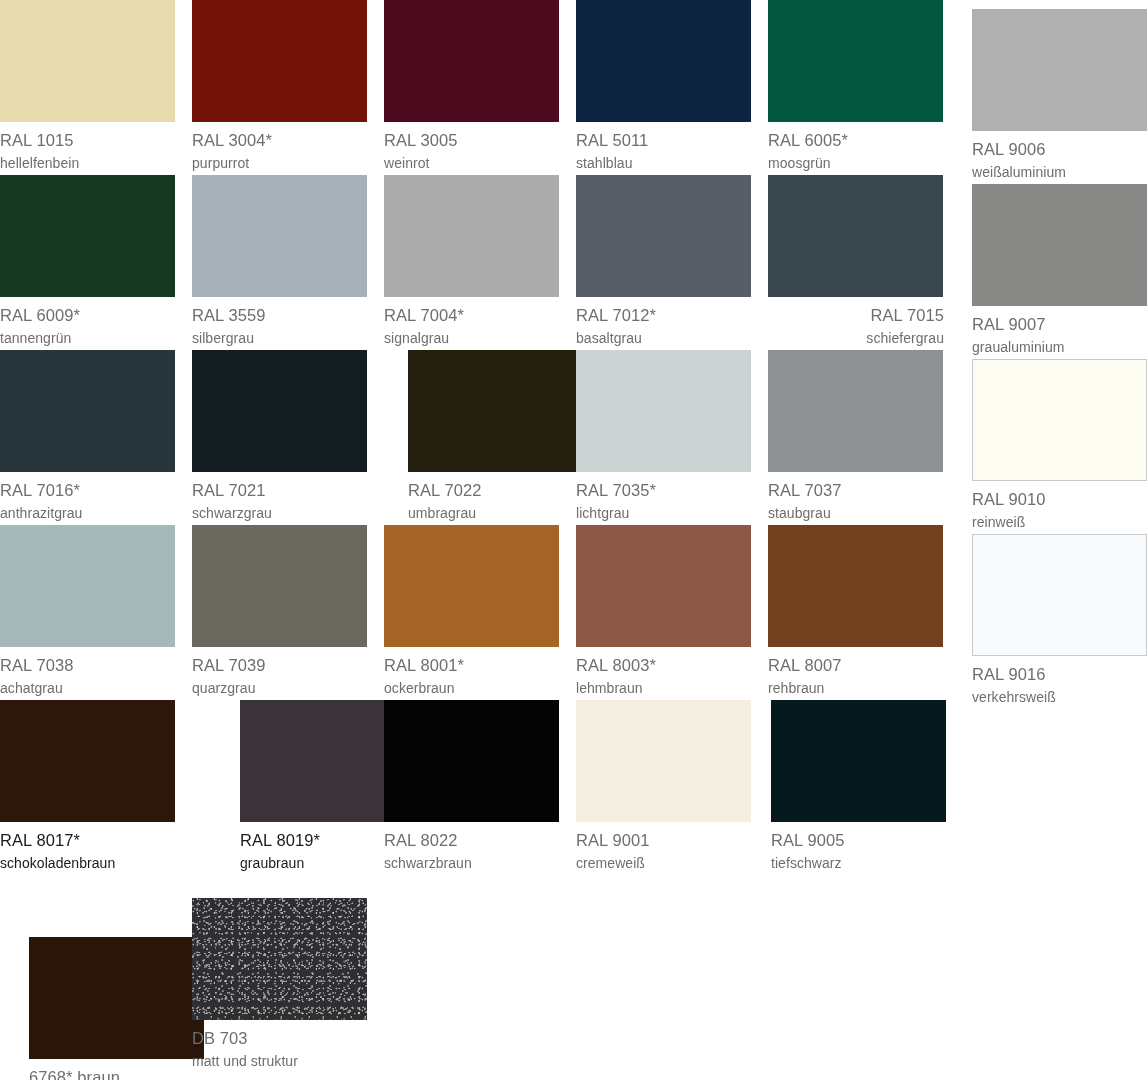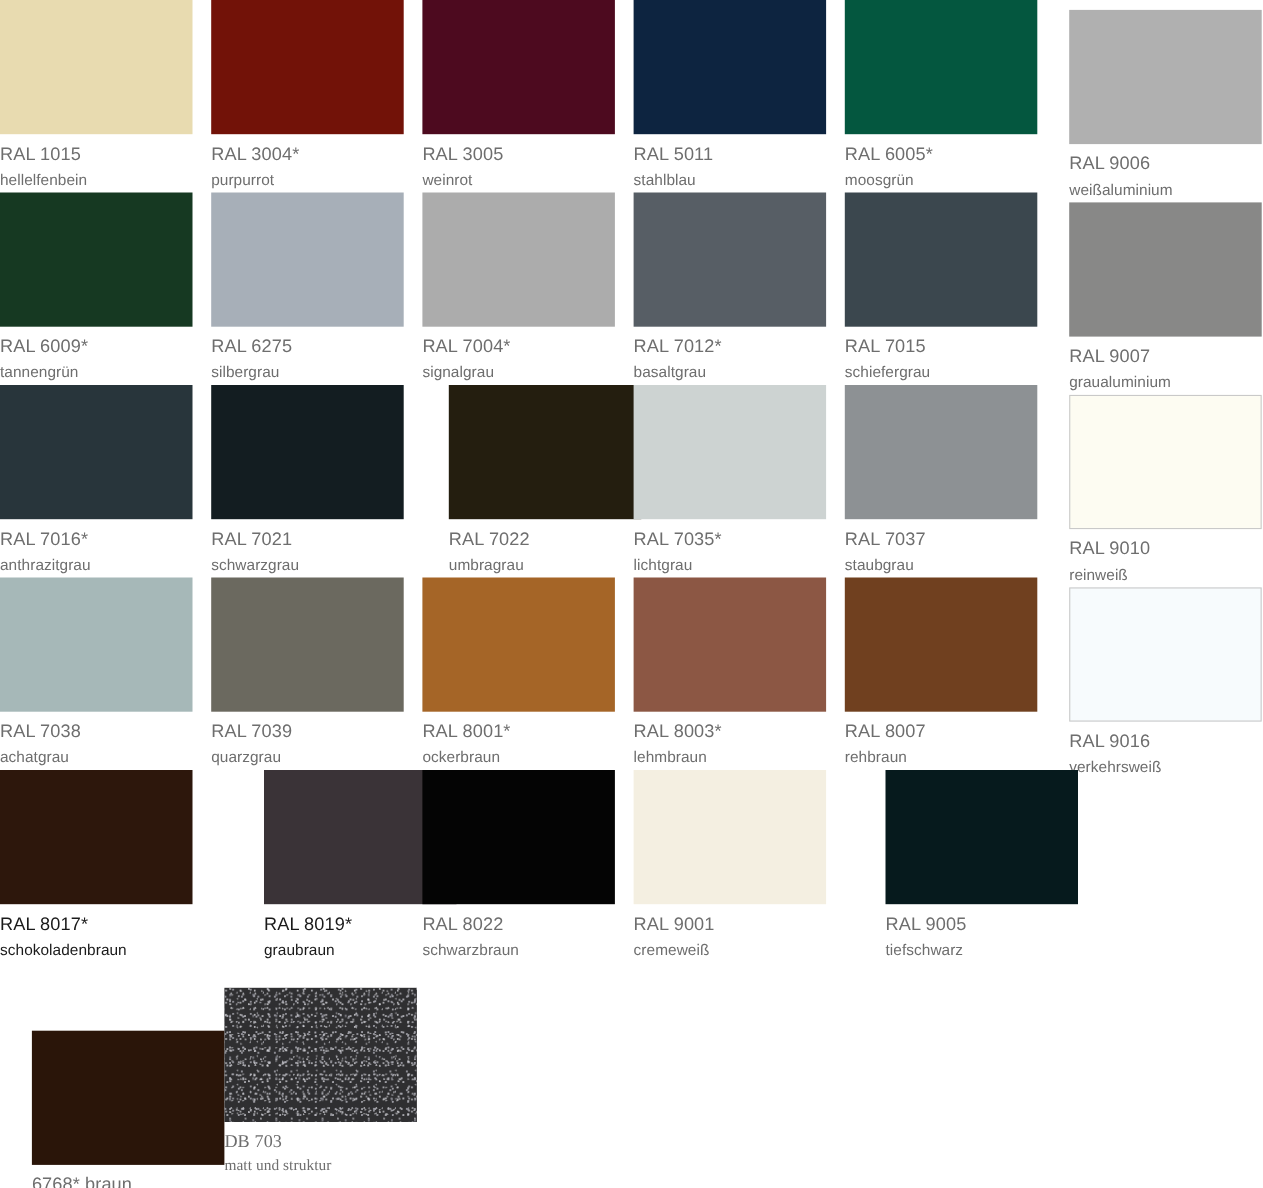--- a/index.html
+++ b/index.html
@@ -121,34 +121,34 @@
       <div class="swatch-code">RAL 9006</div>
       <div class="swatch-name">weißaluminium</div>
     </div>
     <div class="swatch-cell" style="left: 0px; top: 175px;">
       <div class="swatch-chip" title="RAL 6009*" style="background-color: rgb(22, 57, 34);"></div>
       <div class="swatch-code">RAL 6009*</div>
       <div class="swatch-name">tannengrün</div>
     </div>
     <div class="swatch-cell" style="left: 192px; top: 175px;">
       <div class="swatch-chip" title="RAL 7001" style="background-color: rgb(167, 175, 184);"></div>
-      <div class="swatch-code">RAL 6275</div>
+      <div class="swatch-code">RAL 3559</div>
       <div class="swatch-name">silbergrau</div>
     </div>
     <div class="swatch-cell" style="left: 384px; top: 175px;">
       <div class="swatch-chip" title="RAL 7004*" style="background-color: rgb(172, 172, 172);"></div>
       <div class="swatch-code">RAL 7004*</div>
       <div class="swatch-name">signalgrau</div>
     </div>
     <div class="swatch-cell" style="left: 576px; top: 175px;">
       <div class="swatch-chip" title="RAL 7012*" style="background-color: rgb(87, 94, 101);"></div>
       <div class="swatch-code">RAL 7012*</div>
       <div class="swatch-name">basaltgrau</div>
     </div>
-    <div class="swatch-cell" style="left: 768px; top: 175px;">
+    <div class="swatch-cell" style="left: 768px; top: 175px; text-align: right;">
       <div class="swatch-chip" title="RAL 7015" style="background-color: rgb(59, 71, 78);"></div>
       <div class="swatch-code">RAL 7015</div>
       <div class="swatch-name">schiefergrau</div>
     </div>
     <div class="swatch-cell" style="left: 972px; top: 184px;">
       <div class="swatch-chip" title="RAL 9007" style="background-color: rgb(136, 136, 135);"></div>
       <div class="swatch-code">RAL 9007</div>
       <div class="swatch-name">graualuminium</div>
     </div>
     <div class="swatch-cell" style="left: 0px; top: 350px;">
@@ -224,28 +224,28 @@
     <div class="swatch-cell" style="left: 384px; top: 700px;">
       <div class="swatch-chip" title="RAL 8022" style="background-color: rgb(4, 4, 4);"></div>
       <div class="swatch-code">RAL 8022</div>
       <div class="swatch-name">schwarzbraun</div>
     </div>
     <div class="swatch-cell" style="left: 576px; top: 700px;">
       <div class="swatch-chip" title="RAL 9001" style="background-color: rgb(244, 239, 225);"></div>
       <div class="swatch-code">RAL 9001</div>
       <div class="swatch-name">cremeweiß</div>
     </div>
-    <div class="swatch-cell" style="left: 768px; top: 700px; padding-left: 37px;">
+    <div class="swatch-cell" style="left: 734px; top: 700px; padding-left: 37px;">
       <div class="swatch-chip" title="RAL 9005" style="background-color: rgb(6, 26, 29);"></div>
       <div class="swatch-code">RAL 9005</div>
       <div class="swatch-name">tiefschwarz</div>
     </div>
     <div class="swatch-cell" style="left: 0px; top: 937px; padding-left: 29px;">
       <div class="swatch-chip" title="6768* braun" style="background-color: rgb(42, 21, 9);"></div>
       <div class="swatch-code">6768* braun</div>
       <div class="swatch-name">matt und struktur</div>
     </div>
-    <div class="swatch-cell" style="left: 204px; top: 898px; font-family: Liberation Serif, serif;">
+    <div class="swatch-cell" style="left: 192px; top: 898px;">
       <div class="swatch-chip textured" title="DB 703"></div>
       <div class="swatch-code">DB 703</div>
       <div class="swatch-name">matt und struktur</div>
     </div>
   </div>
 
 </body></html>

